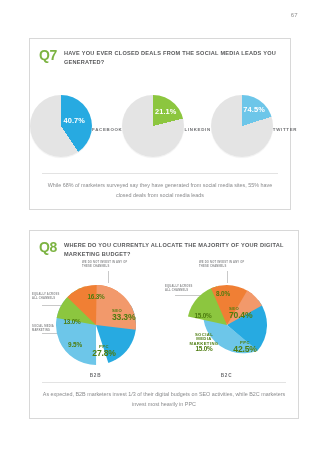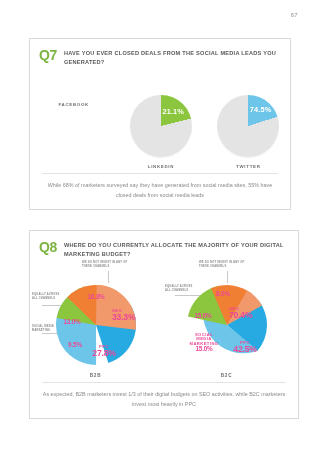--- a/index.html
+++ b/index.html
@@ -34,21 +34,21 @@
   #card-q7 .q-badge { font-size: 14px; }
   #card-q8 .q-badge { font-size: 14px; }
   .q-text {
     margin-left: 7px; color: #58595b; font-size: 5.6px;
     line-height: 1.55; letter-spacing: .25px; font-weight: bold;
     text-transform: uppercase; padding-top: 1px;
   }
 
   
   .pies { position: absolute; top: 56px; left: 0; width: 262px; display: flex; }
-  .pie-cell { flex: 1; display: flex; flex-direction: column; align-items: center; }
+  .pie-cell { flex: 1; display: flex; flex-direction: row; align-items: center; }
   .pie {
     width: 62px; height: 62px; border-radius: 50%;
     position: relative;
     box-shadow: 0 1px 1px rgba(0,0,0,.06);
   }
   .pie .pct {
     position: absolute; color: #ffffff; font-size: 7.4px; font-weight: bold;
     letter-spacing: .1px;
   }
   .pie-label {
@@ -64,21 +64,21 @@
     line-height: 1.75;
   }
 
   
   .charts8 { position: absolute; top: 28px; left: 0; width: 262px; height: 128px; }
   .chart8 { position: absolute; top: 0; width: 131px; height: 128px; }
   #chart-b2b { left: 0; }
   #chart-b2c { left: 131px; }
   .pie-svg { position: absolute; left: 50%; transform: translateX(-50%); top: 22px; }
   .seg-label {
-    position: absolute; color: #ec4899; font-weight: bold; text-align: center;
+    position: absolute; color: #4d7c0f; font-weight: bold; text-align: center;
     line-height: 1.05; pointer-events: none;
   }
   .seg-label .nm { display:block; font-size: 4.2px; letter-spacing: .4px; }
   .seg-label .vl { display:block; font-size: 8.6px; letter-spacing: -.2px; }
   .seg-label.small .vl { font-size: 6.4px; }
 
   .callout { position: absolute; color: #8a8b8d; font-size: 2.7px;
              line-height: 1.5; letter-spacing: .2px; font-weight: bold;
              text-transform: uppercase; }
   .leader { position: absolute; background: #c9c9c9; }
@@ -98,20 +98,23 @@
 
   <div class="card" id="card-q7">
     <div class="q-head">
       <div class="q-badge">Q7</div>
       <div class="q-text">HAVE YOU EVER CLOSED DEALS FROM THE SOCIAL MEDIA LEADS YOU GENERATED?</div>
     </div>
 
     <div class="pies">
 
       <div class="pie-cell">
+        <div class="pie" style="background: conic-gradient(#27AAE1 0deg 146.5deg, #E4E4E4 146.5deg 360deg);">
+          <span class="pct" style="top:21px; right:7px;">40.7%</span>
+        </div>
         <div class="pie-label">FACEBOOK</div>
       </div>
 
       <div class="pie-cell">
         <div class="pie" style="background: conic-gradient(#8CC63F 0deg 76deg, #E4E4E4 76deg 360deg);">
           <span class="pct" style="top:12px; right:8px;">21.1%</span>
         </div>
         <div class="pie-label">LINKEDIN</div>
       </div>
 

